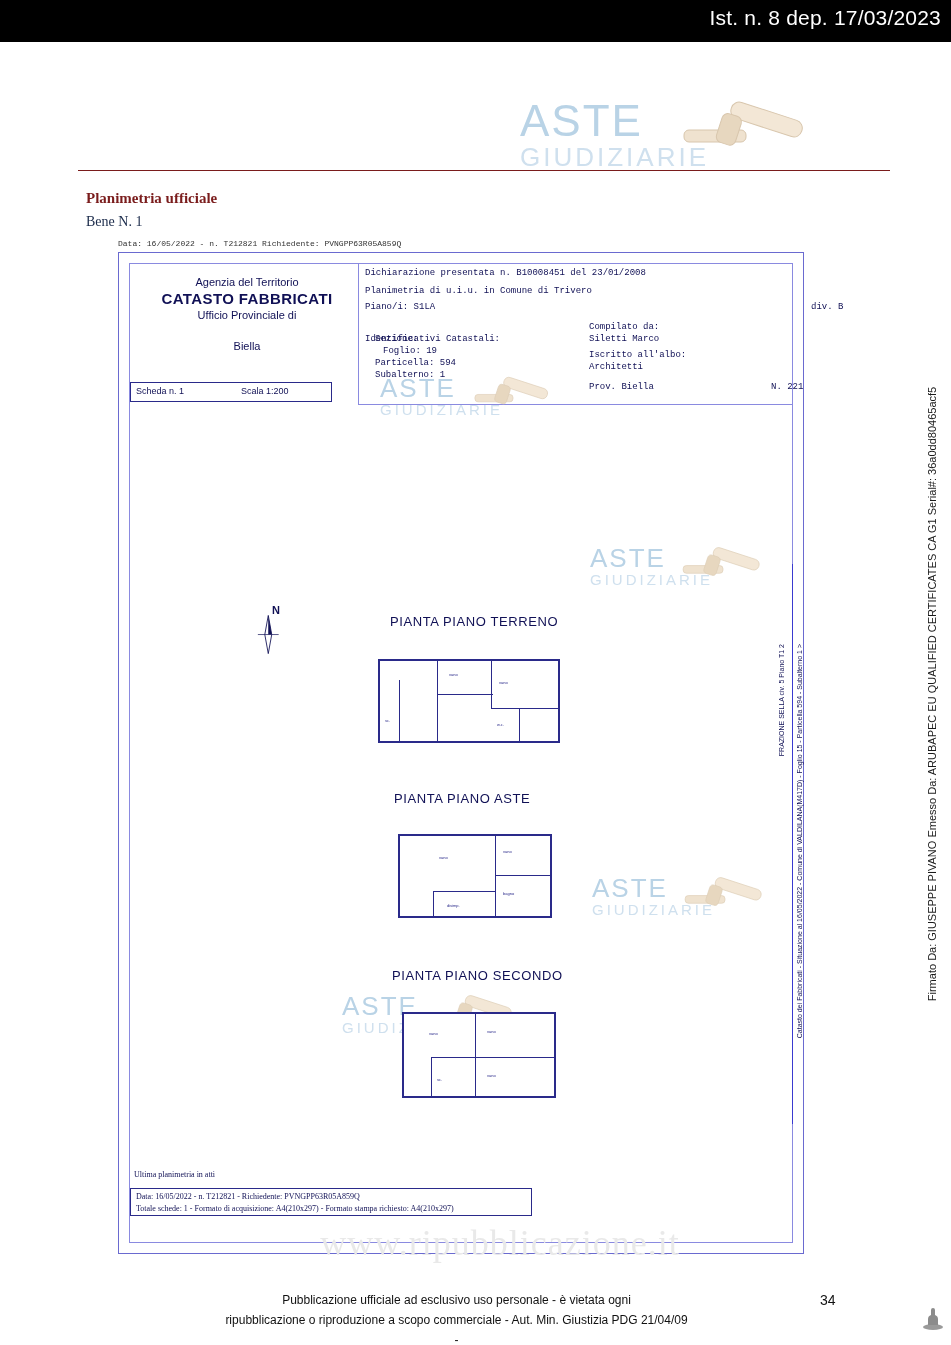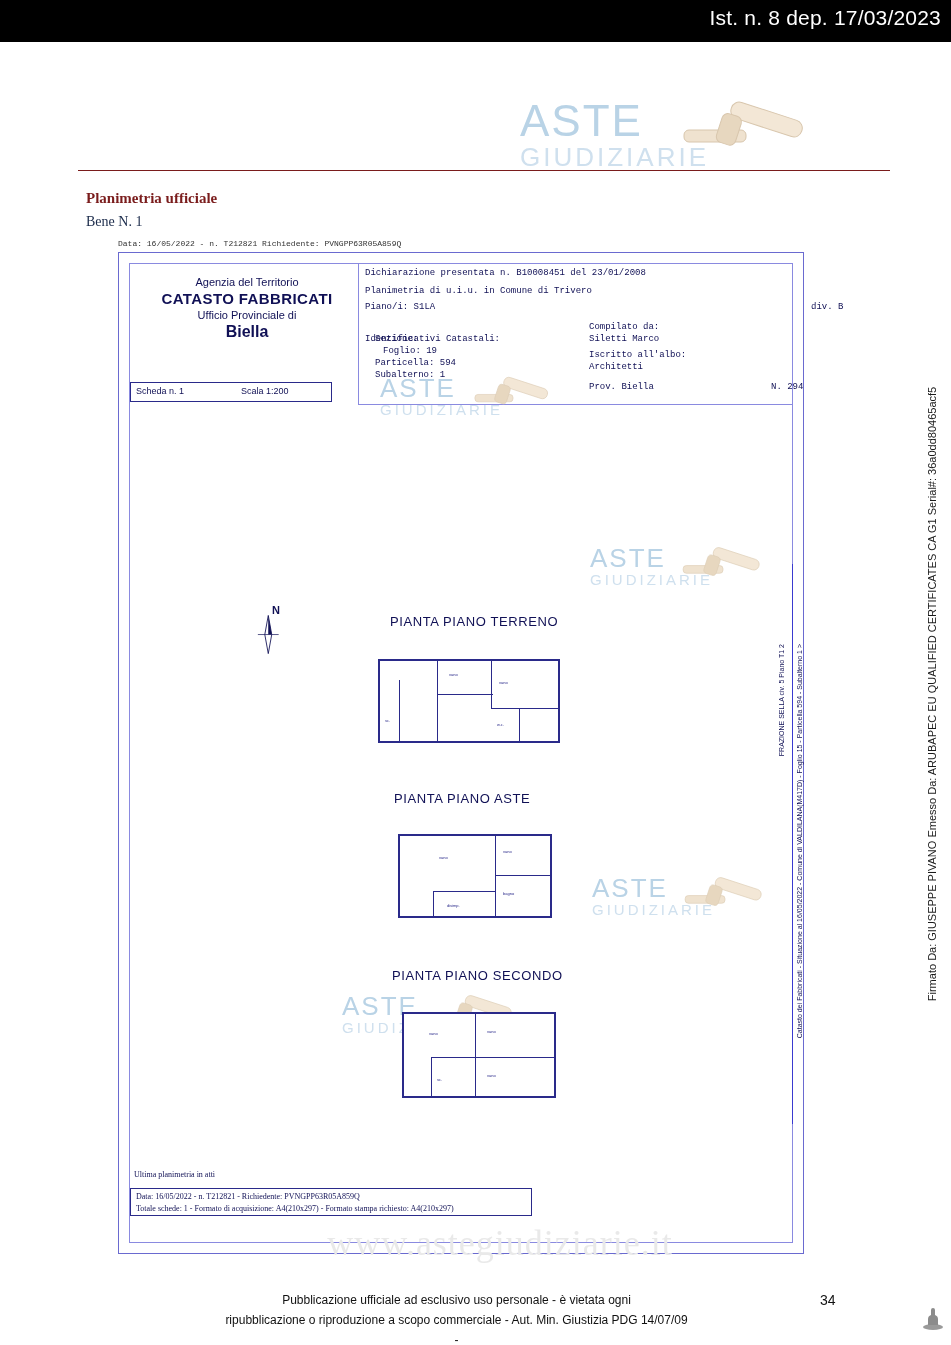--- a/index.html
+++ b/index.html
@@ -77,21 +77,21 @@
     border:1px solid #8a8ae0;
   }
   
   .agency{
     position:absolute;left:12px;top:12px;width:210px;text-align:center;
     color:#101055;
   }
   .agency .a1{font-size:11px;font-family:"Liberation Sans", sans-serif;}
   .agency .a2{font-size:15px;font-weight:bold;letter-spacing:.4px;margin-top:2px;}
   .agency .a3{font-size:11px;margin-top:2px;}
-  .agency .a4{font-size:16px;font-weight:bold;margin-top:2px;}
+  .agency .a4{font-size:11px;font-weight:normal;margin-top:19px;}
   
   .scheda-box{
     position:absolute;left:0px;top:118px;width:200px;height:18px;
     border:1px solid #2a2a8a;
     font-size:9px;color:#101055;
   }
   .scheda-box .s1{position:absolute;left:5px;top:3px;}
   .scheda-box .s2{position:absolute;left:110px;top:3px;}
   
   .hdr{
@@ -220,21 +220,21 @@
         <div style="left:6px;top:70px;">Identificativi Catastali:</div>
         <div style="left:16px;top:70px;">Sezione:</div>
         <div style="left:24px;top:82px;">Foglio: 19</div>
         <div style="left:16px;top:94px;">Particella: 594</div>
         <div style="left:16px;top:106px;">Subalterno: 1</div>
         <div style="left:230px;top:58px;">Compilato da:</div>
         <div style="left:230px;top:70px;">Siletti Marco</div>
         <div style="left:230px;top:86px;">Iscritto all'albo:</div>
         <div style="left:230px;top:98px;">Architetti</div>
         <div style="left:230px;top:118px;">Prov. Biella</div>
-        <div style="left:412px;top:118px;">N.  294</div>
+        <div style="left:412px;top:118px;">N.  221</div>
       </div>
 
       <div class="wm small" style="left:250px;top:112px;">
         <div class="aste">ASTE</div>
         <div class="giud">GIUDIZIARIE</div>
       </div>
       <svg class="gavel" style="left:340px;top:108px;width:86px;height:40px;" viewBox="0 0 140 64">
         <rect x="8" y="36" width="62" height="12" rx="5" fill="#efe2cf" stroke="#ddcdb6"></rect>
         <rect x="58" y="6" width="74" height="17" rx="8" transform="rotate(18 58 6)" fill="#f3e7d6" stroke="#ddcdb6"></rect>
         <rect x="48" y="18" width="20" height="30" rx="6" transform="rotate(18 48 18)" fill="#e7d7bf" stroke="#ddcdb6"></rect>
@@ -334,21 +334,21 @@
       <div class="sheet-vtext">Catasto dei Fabbricati - Situazione al 16/05/2022 - Comune di VALDILANA(M417D) - Foglio 15 - Particella 594 - Subalterno 1 &gt;</div>
       <div class="sheet-vtext2">FRAZIONE SELLA civ. 5 Piano T1  2</div>
 
       <div class="note" style="left:4px;top:906px;">Ultima planimetria in atti</div>
       <div class="note-box"></div>
       <div class="note" style="left:6px;top:928px;">Data: 16/05/2022 - n. T212821 - Richiedente: PVNGPP63R05A859Q</div>
       <div class="note" style="left:6px;top:940px;">Totale schede: 1 - Formato di acquisizione: A4(210x297) - Formato stampa richiesto: A4(210x297)</div>
     </div>
   </div>
 
-  <div class="wm-url">www.astegiudiziarie.it</div>
+  <div class="wm-url">www.ripubblicazione.it</div>
 
   <div class="footer">
     <div>Pubblicazione ufficiale ad esclusivo uso personale - è vietata ogni</div>
-    <div>ripubblicazione o riproduzione a scopo commerciale - Aut. Min. Giustizia PDG 14/07/09</div>
+    <div>ripubblicazione o riproduzione a scopo commerciale - Aut. Min. Giustizia PDG 21/04/09</div>
     <div>-</div>
   </div>
   <div class="page-num">34</div>
 </div>
 
 </body></html>

